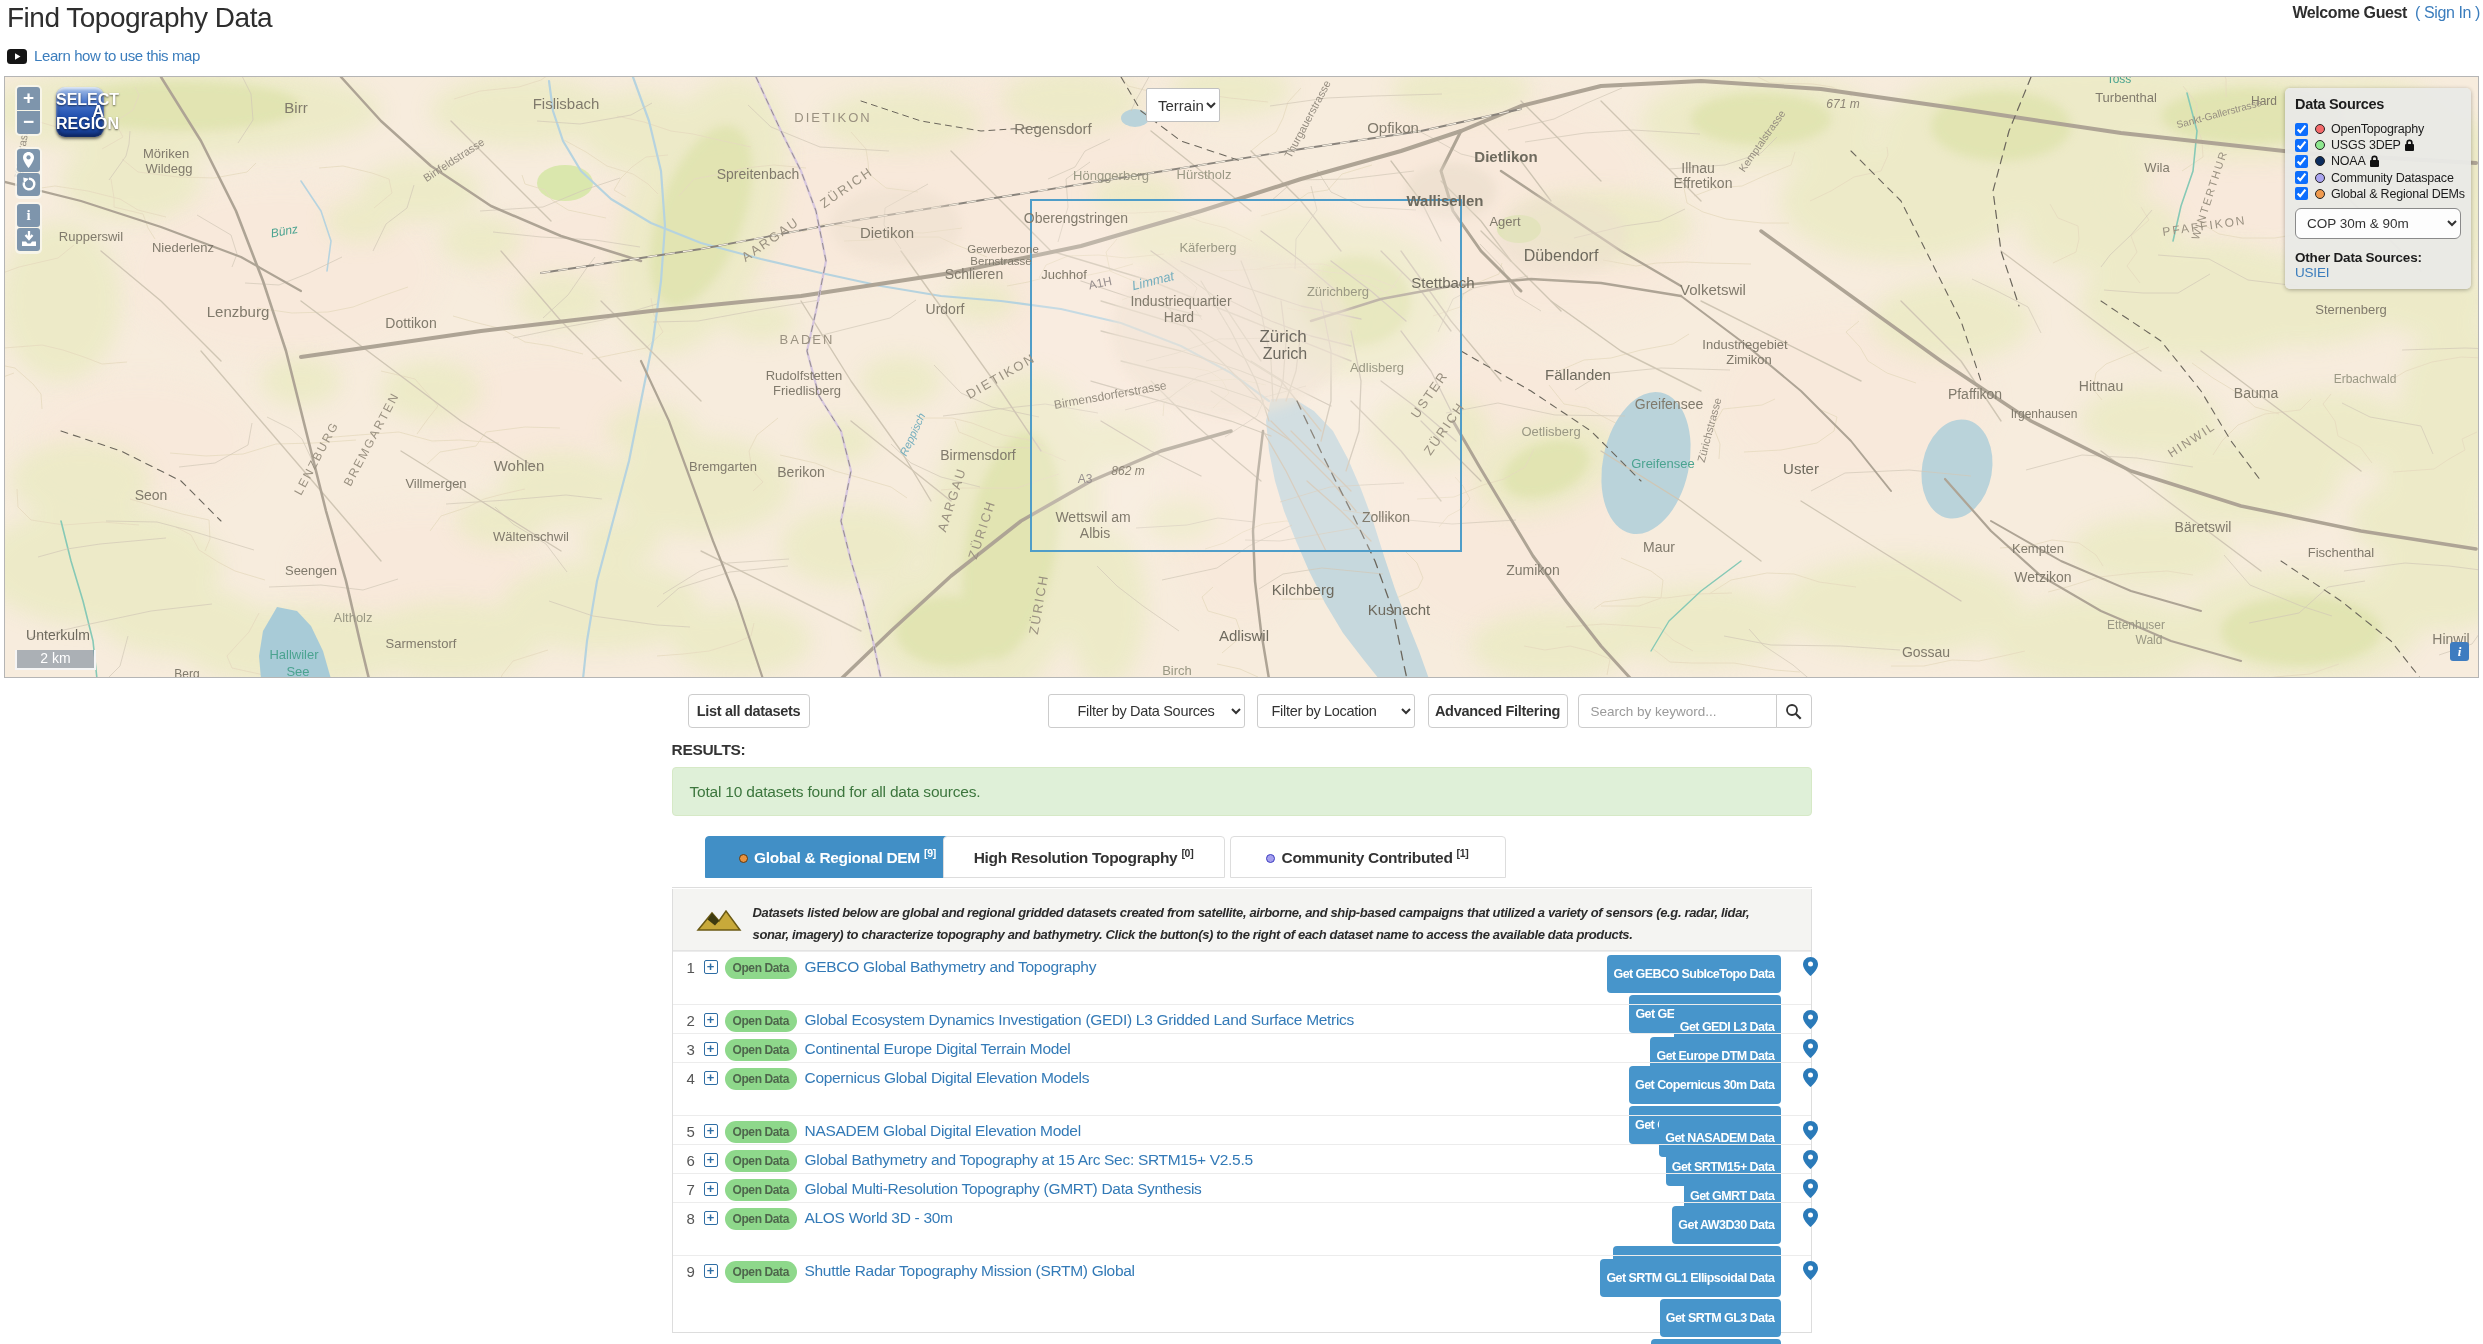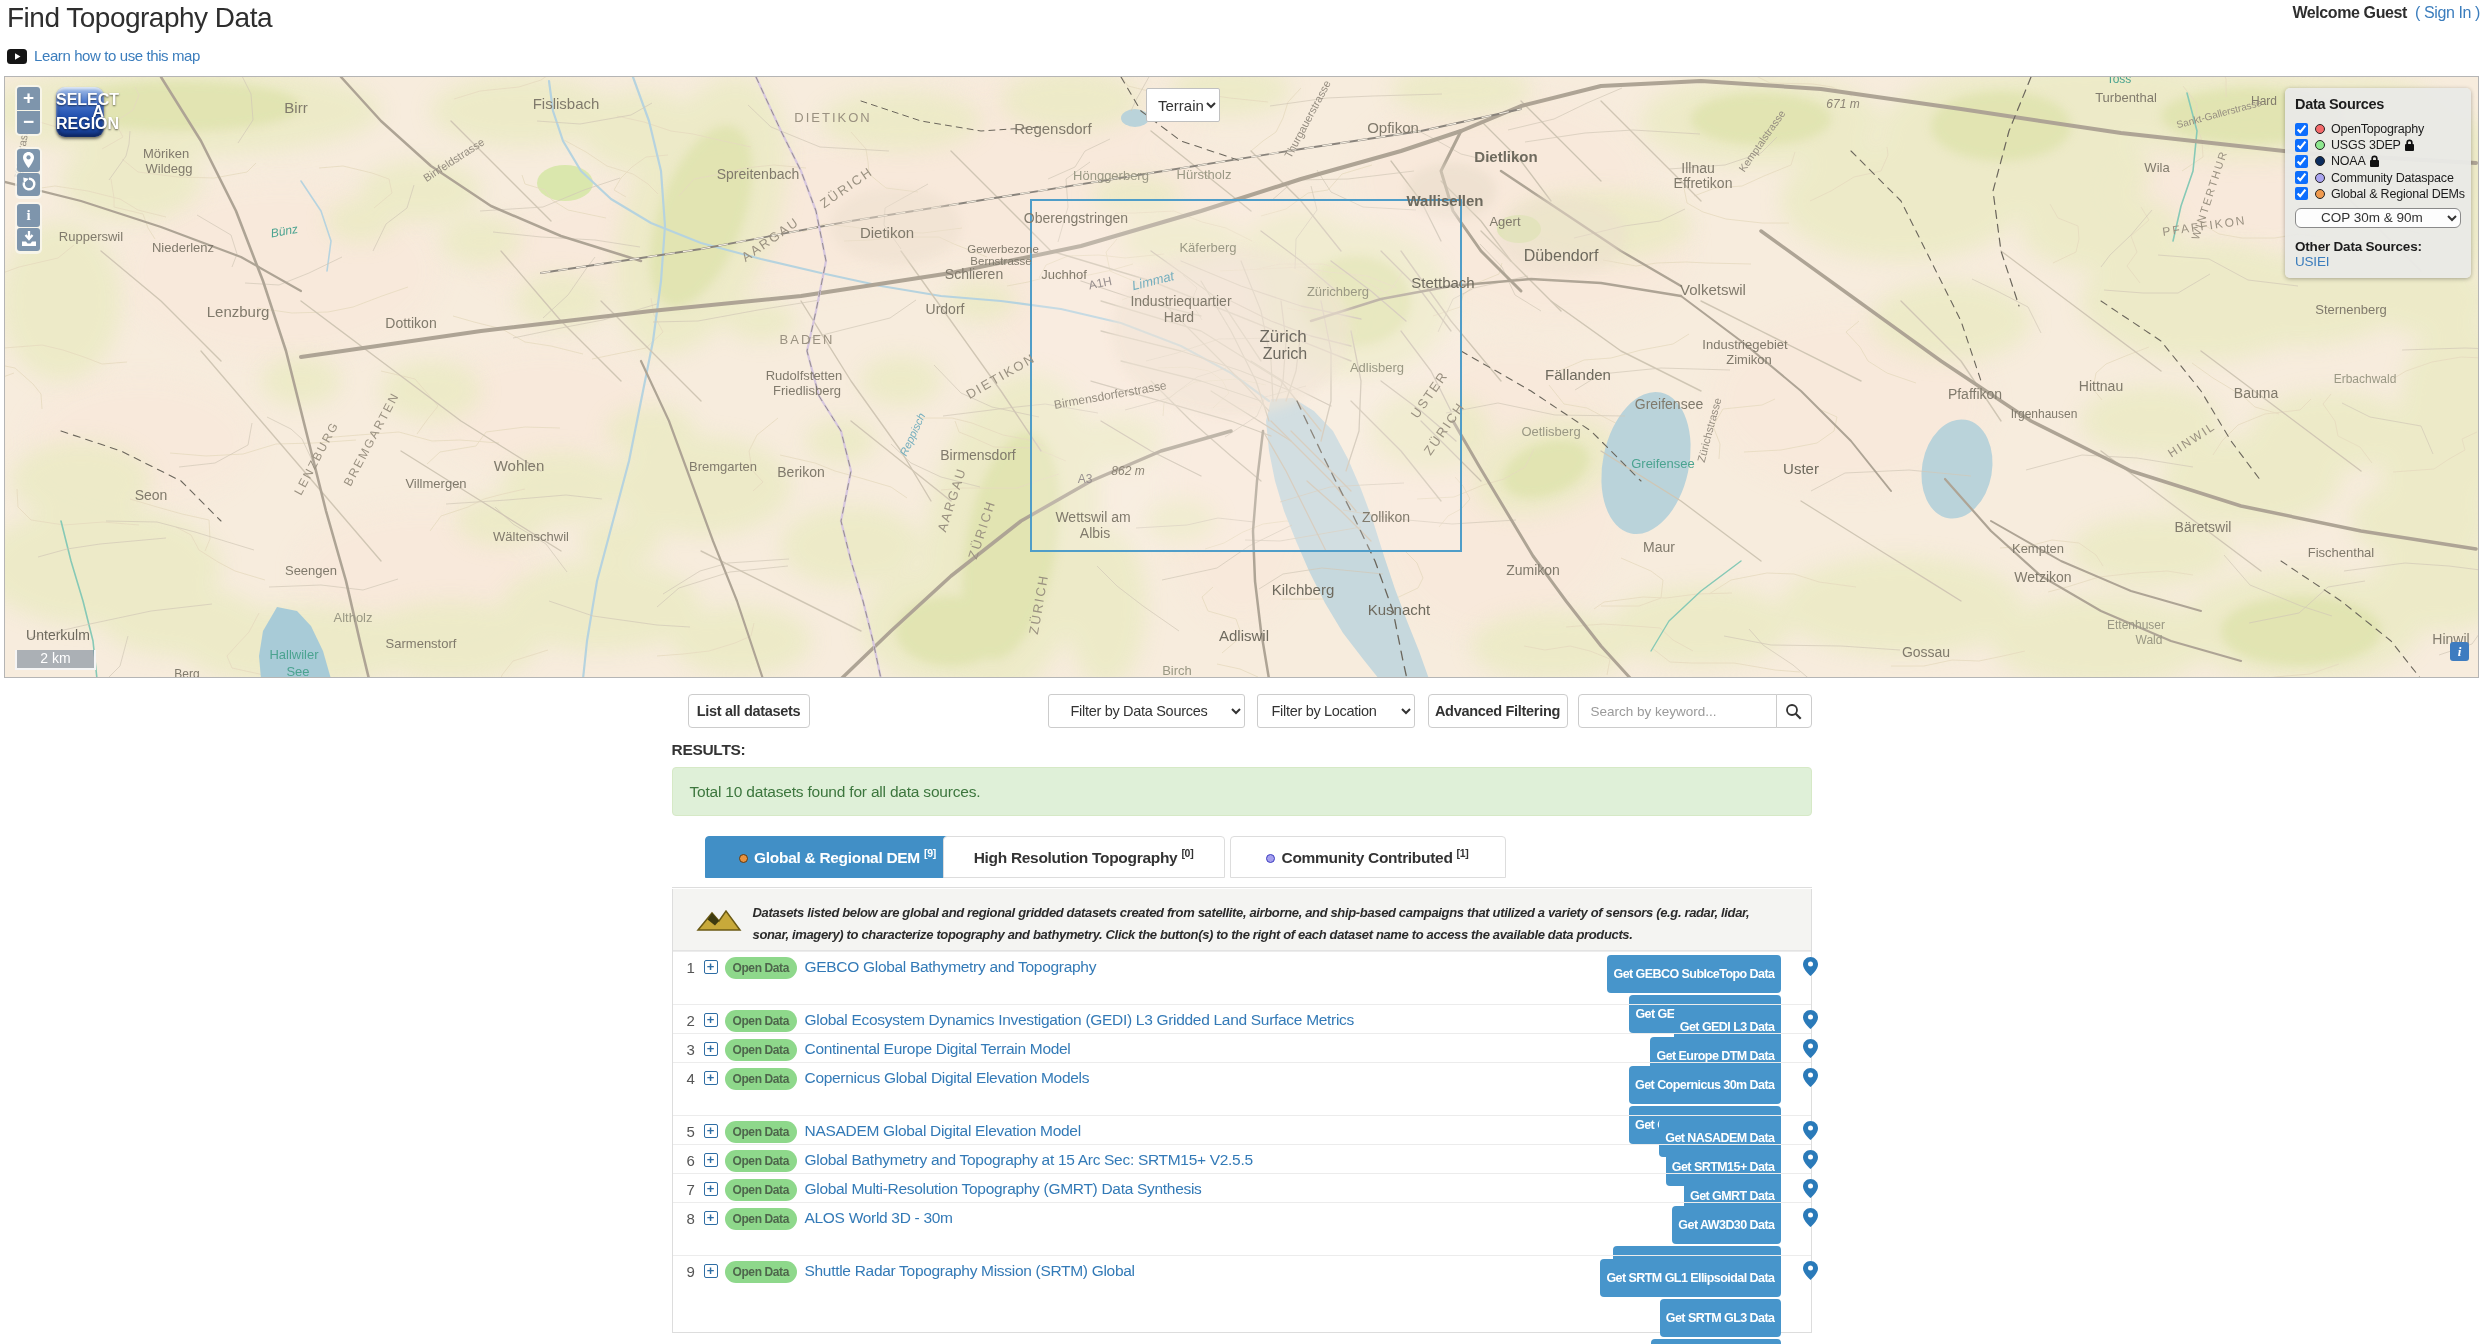--- a/index.html
+++ b/index.html
@@ -25,31 +25,31 @@
 .toolcol .tb { width:23px; height:23px; background:#7e95ac; margin:0 auto 1px auto; border-radius:3px; color:#fff; text-align:center; }
 .toolcol .grp { background:rgba(250,248,242,0.75); border-radius:5px; padding:2px; margin-bottom:3px; }
 .terrain { position:absolute; left:1141px; top:11px; width:74px; height:34px; font-size:15px; color:#333;
   border:1px solid #c0c0c0; background:#fff; border-radius:2px; font-family:"Liberation Sans", sans-serif; padding-left:7px; }
 .dspanel { position:absolute; top:11px; right:7px; width:186px; background:rgba(233,233,230,0.96); border-radius:5px;
   box-shadow:0 1px 4px rgba(0,0,0,0.3); padding:8px 10px 9px 10px; font-size:12.5px; letter-spacing:-0.2px; color:#1c1c1c; }
 .dspanel h4 { margin:0 0 9px 0; font-size:14.5px; letter-spacing:-0.3px; }
 .dsrow { display:flex; align-items:center; height:16.2px; white-space:nowrap; }
 .dsrow input { width:13px; height:13px; accent-color:#0d6efd; margin:0 7px 0 0; }
 .dot { width:10px; height:10px; border-radius:50%; border:1.5px solid #222; margin-right:6px; flex:0 0 auto; }
-.dssel { width:100%; height:20px; margin-top:6px; border-radius:6px; border:1px solid #8a8a8a; background:#fdfdfd; font-size:13.5px; color:#333; font-family:"Liberation Sans", sans-serif; padding-left:21px; }
+.dssel { width:100%; height:31px; margin-top:6px; border-radius:6px; border:1px solid #8a8a8a; background:#fdfdfd; font-size:13.5px; color:#333; font-family:"Liberation Sans", sans-serif; padding-left:7px; }
 .dsother { margin-top:11px; font-weight:bold; font-size:13.5px; }
 .dspanel a { color:#3b7dbd; text-decoration:none; font-size:13.5px; font-weight:normal; }
 .scalebar { position:absolute; left:10px; bottom:7px; width:81px; height:20px; background:rgba(95,115,142,0.5);
   border:2px solid #f5f5f5; border-top:none; color:#fff; font-size:14px; text-align:center; line-height:16px; }
 .mapinfo { position:absolute; right:9px; bottom:16px; width:19px; height:19px; background:#3e7cc0; border-radius:3px; color:#fff; font-size:13px; font-weight:bold; text-align:center; line-height:19px; font-family:"Liberation Serif",serif; font-style:italic; }
 .container { position:absolute; left:671.5px; top:0; width:1140px; }
 .ctlrow { position:absolute; top:694px; height:34px; width:1140px; }
 .btn { display:inline-block; background:#fff; border:1px solid #ccc; border-radius:4px; font-size:14.5px; font-weight:bold; color:#333; text-align:center; white-space:nowrap; letter-spacing:-0.3px; }
 #b-list { position:absolute; left:16px; width:122px; height:34px; line-height:32px; }
-#s-src { position:absolute; left:376px; width:197px; height:34px; font-size:14.5px; color:#333; border:1px solid #ccc; border-radius:3px; background:#fff; font-family:"Liberation Sans", sans-serif; padding-left:18px; letter-spacing:-0.3px; }
+#s-src { position:absolute; left:376px; width:197px; height:34px; font-size:14.5px; color:#333; border:1px solid #ccc; border-radius:3px; background:#fff; font-family:"Liberation Sans", sans-serif; padding-left:25px; letter-spacing:-0.3px; }
 #s-loc { position:absolute; left:585px; width:158px; height:34px; font-size:14.5px; color:#333; border:1px solid #ccc; border-radius:3px; background:#fff; font-family:"Liberation Sans", sans-serif; padding-left:10px; letter-spacing:-0.3px; }
 #b-adv { position:absolute; left:756px; width:140px; height:34px; line-height:32px; }
 #srch { position:absolute; left:906px; width:199px; height:34px; border:1px solid #ccc; border-radius:4px 0 0 4px; font-size:13.5px; color:#999; padding-left:12px; font-family:"Liberation Sans", sans-serif; }
 #srch::placeholder { color:#9a9a9a; }
 #srchbtn { position:absolute; left:1104px; width:36px; height:34px; border:1px solid #ccc; border-radius:0 4px 4px 0; background:#fff; text-align:center; line-height:40px; }
 .results { position:absolute; top:741px; font-size:15.5px; font-weight:bold; color:#333; letter-spacing:-0.3px; }
 .alert { position:absolute; top:767px; width:1140px; height:49px; background:#dff0d8; border:1px solid #d6e9c6; border-radius:4px; color:#3c763d; font-size:15.5px; line-height:47px; padding-left:17px; letter-spacing:-0.2px; }
 .tabs { position:absolute; top:836px; width:1140px; height:52px; border-bottom:1px solid #ddd; }
 .tab { position:absolute; top:0; height:42px; line-height:42px; font-size:15.5px; font-weight:bold; text-align:center; border:1px solid #ddd; border-radius:4px 4px 0 0; background:#fff; color:#333; letter-spacing:-0.3px; }
 .tab.active { background:#418fc6; color:#fff; border-color:#418fc6;margin-left:33px; }

